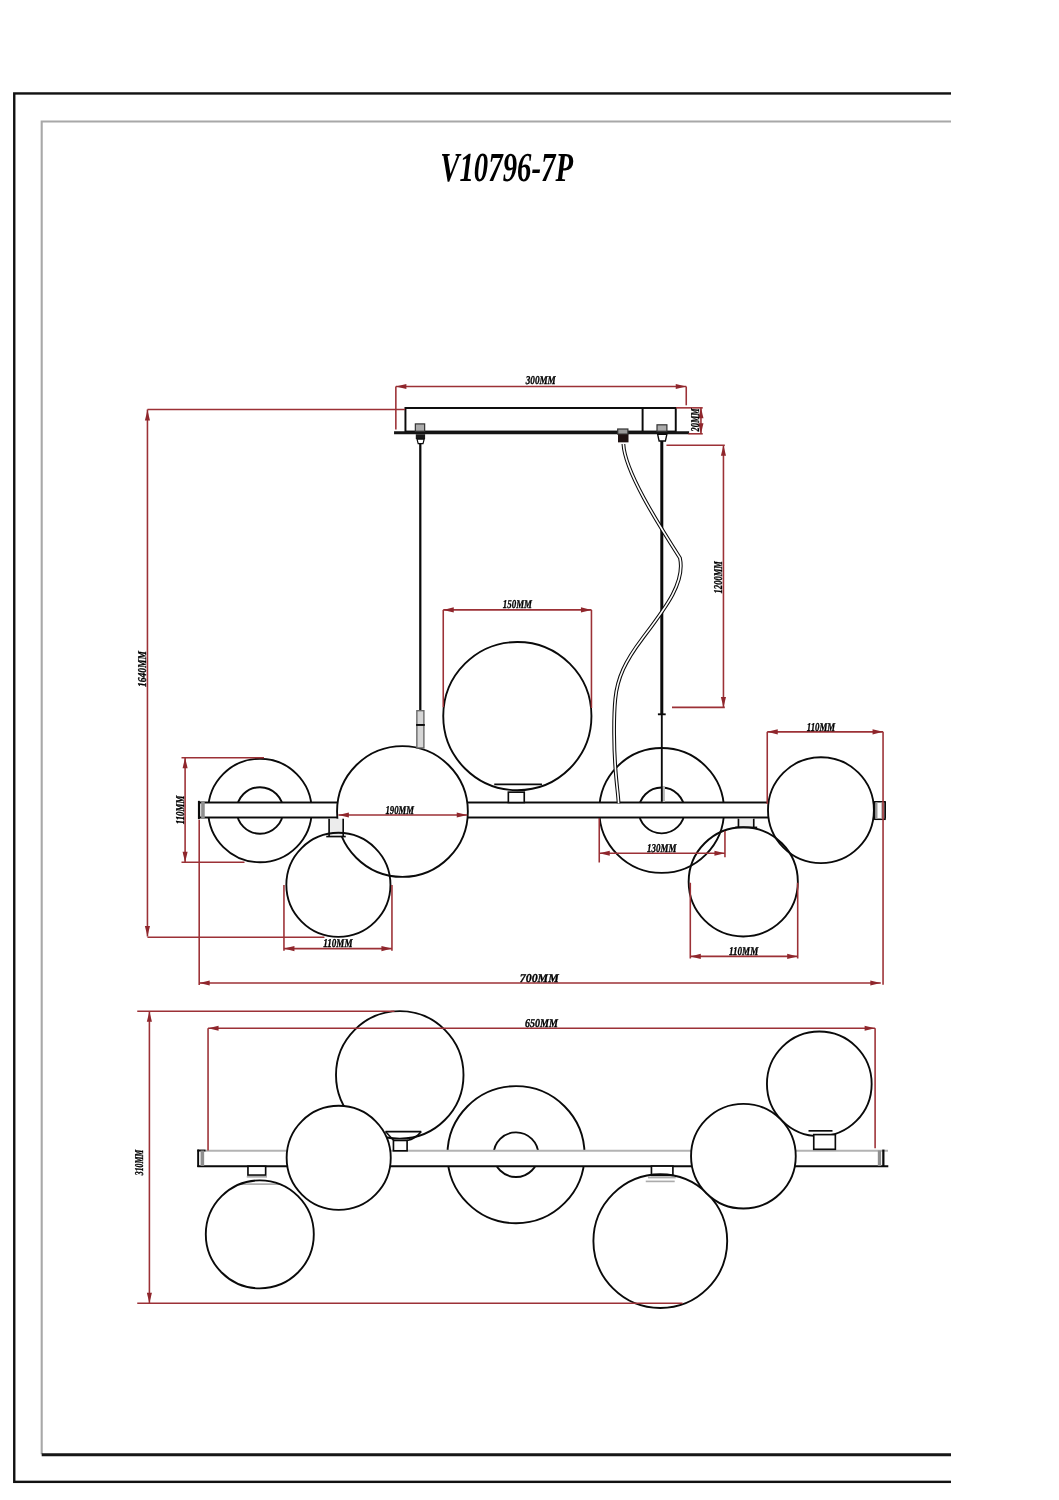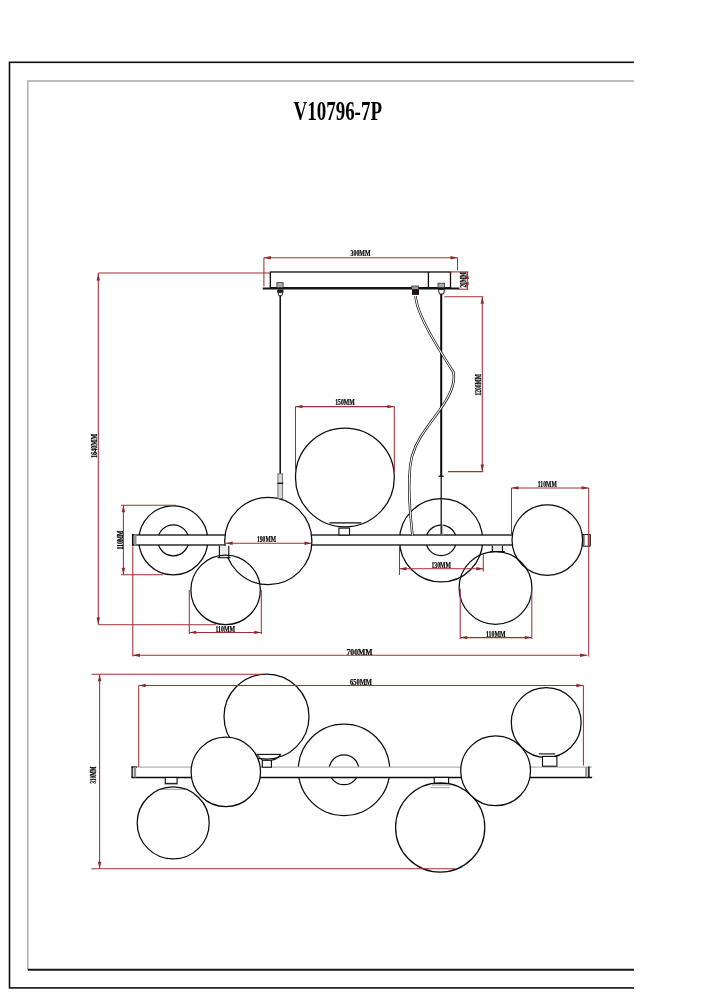--- a/index.html
+++ b/index.html
@@ -1,16 +1,16 @@
 <!DOCTYPE html>
 <html><head>
 <meta charset="utf-8">
 <style>
 html,body{margin:0;padding:0;background:#ffffff;}
-#page{width:634px;height:1000px;position:relative;background:#ffffff;overflow:hidden;}
+#page{width:634px;height:1000px;position:relative;background:#ffffff;overflow:hidden;font-style:italic;}
 svg{position:absolute;left:0;top:0;}
 text{font-family:"Liberation Serif",serif;font-weight:bold;fill:#000000;filter:grayscale(1);}
 .dt{font-size:8px;stroke:#000;stroke-width:0.22px;}
 </style>
 </head>
 <body>
 <div id="page">
 <svg width="706" height="1000" viewBox="0 0 706 1000">
 <defs>
 <path id="aR" d="M0,0 L-7,-1.7 L-7,1.7 Z" fill="#8f262c"></path>

